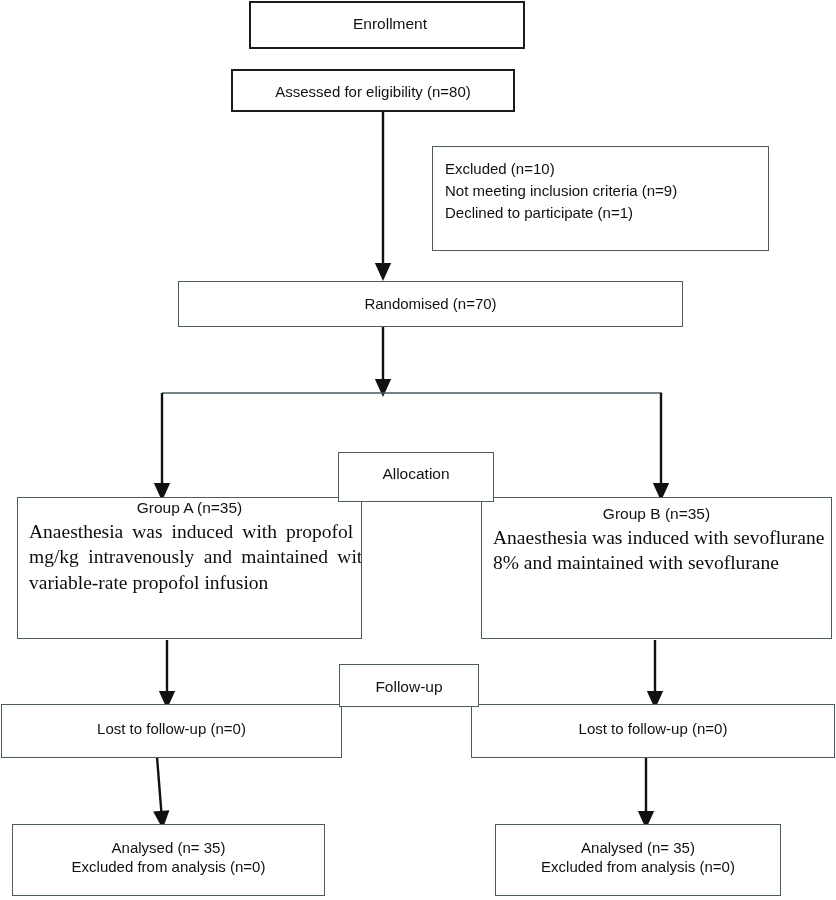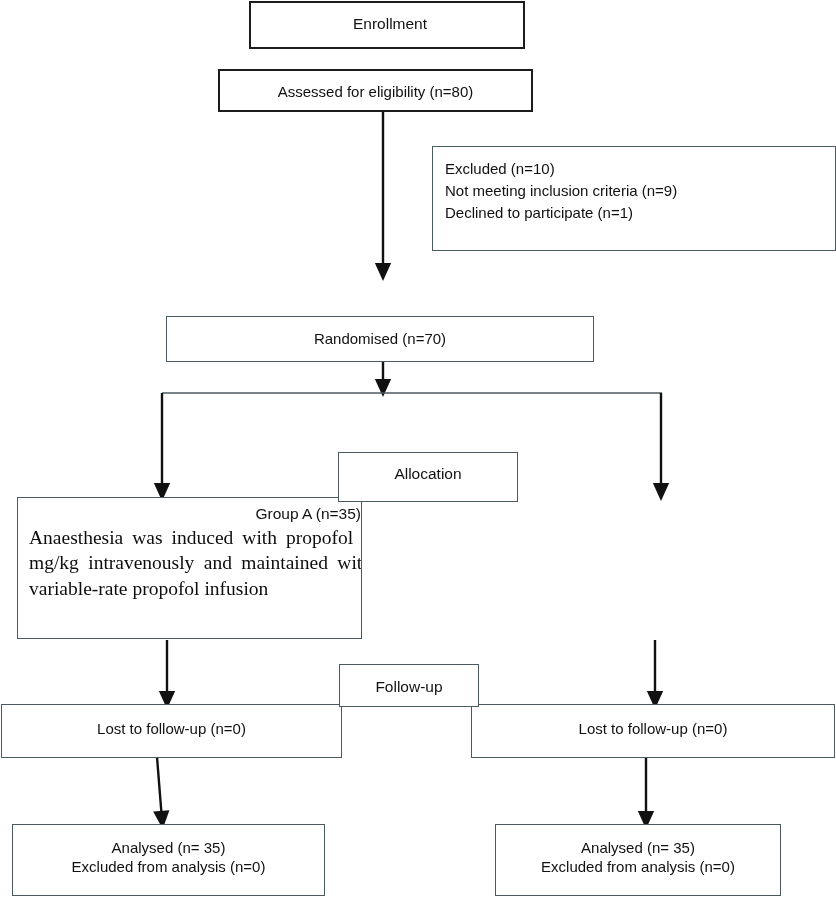--- a/index.html
+++ b/index.html
@@ -95,41 +95,45 @@
 
     <line class="ln" x1="157" y1="757" x2="162" y2="820" stroke-width="2.4" marker-end="url(#arrowhead)"></line>
 
     <line class="ln" x1="646" y1="757" x2="646" y2="820" stroke-width="2.4" marker-end="url(#arrowhead)"></line>
   </svg>
 
   <div class="node dark center" style="left:249px; top:1px; width:276px; height:48px;">
     <div class="lbl center stage-label" style="margin-top:11px;padding-left:6px;">Enrollment</div>
   </div>
 
-  <div class="node dark center" style="left:218px; top:69px; width:315px; height:43px;">
+  <div class="node dark center" style="left:231px; top:69px; width:284px; height:43px;">
     <div class="lbl center box-text" style="margin-top:11px;">Assessed for eligibility (n=80)</div>
   </div>
 
-  <div class="node" style="left:432px; top:146px; width:404px; height:105px;">
+  <div class="node" style="left:432px; top:146px; width:337px; height:105px;">
     <div class="lbl left excl-text" style="margin:11px 0 0 12px;">Excluded (n=10)
 Not meeting inclusion criteria (n=9)
 Declined to participate (n=1)</div>
   </div>
 
-  <div class="node center" style="left:166px; top:281px; width:428px; height:46px;margin-top:35px;">
+  <div class="node center" style="left:178px; top:281px; width:505px; height:46px;">
     <div class="lbl center box-text" style="margin-top:12px;">Randomised (n=70)</div>
   </div>
 
   <div class="node" style="left:17px; top:497px; width:345px; height:142px;">
-    <div class="lbl center hdr" style="margin-top:6px;text-align:right;">Group A (n=35)</div>
+    <div class="lbl center hdr" style="">Group A (n=35)</div>
     <div class="body-serif justify" style="padding:1px 11px 0 11px;">Anaesthesia was induced with propofol 2 mg/kg intravenously and maintained with variable-rate propofol infusion</div>
   </div>
 
+  <div class="node" style="left:481px; top:497px; width:351px; height:142px;">
+    <div class="lbl center hdr" style="margin-top:6px;">Group B (n=35)</div>
+    <div class="body-serif leftal" style="padding:1px 11px 0 11px;">Anaesthesia was induced with sevoflurane 8% and maintained with sevoflurane</div>
+  </div>
 
-  <div class="node center" style="left:338px; top:452px; width:180px; height:50px;">
+  <div class="node center" style="left:338px; top:452px; width:156px; height:50px;">
     <div class="lbl center stage-label" style="margin-top:11px;">Allocation</div>
   </div>
 
   <div class="node center" style="left:1px; top:704px; width:341px; height:54px;">
     <div class="lbl center box-text" style="margin-top:14px;">Lost to follow-up (n=0)</div>
   </div>
 
   <div class="node center" style="left:471px; top:704px; width:364px; height:54px;">
     <div class="lbl center box-text" style="margin-top:14px;">Lost to follow-up (n=0)</div>
   </div>

